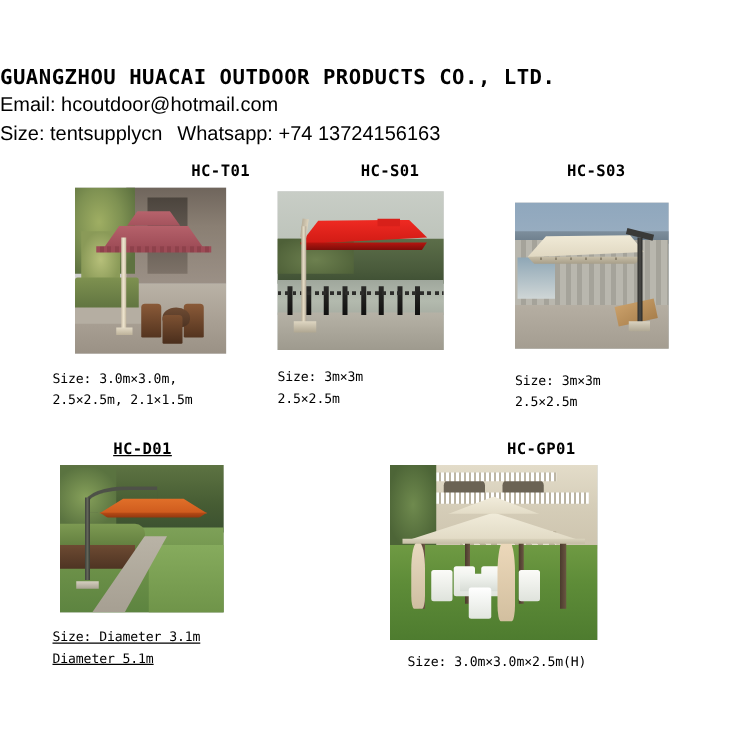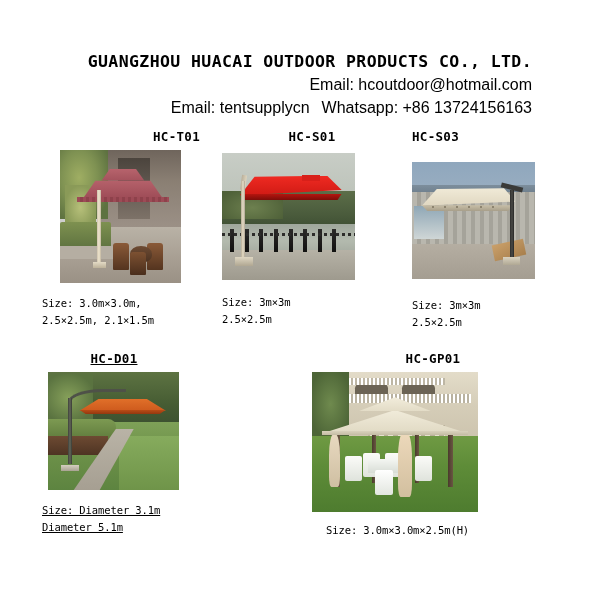--- a/index.html
+++ b/index.html
@@ -15,21 +15,21 @@
     font-family: "Liberation Sans", sans-serif;
     color: #000000;
   }
 
   
   .header {
     position: absolute;
     left: 0;
     top: 0;
     width: 532px;
-    text-align: right;
+    text-align: left;
   }
   .company-name {
     font-family: "DejaVu Sans Mono", "Liberation Mono", monospace;
     font-weight: bold;
     font-size: 16.5px;
     letter-spacing: 0.4px;
     white-space: nowrap;
     margin: 0;
     padding-top: 52px;
     line-height: 20px;
@@ -79,21 +79,21 @@
   #prod-t01 .product-label { text-align: right; width: 140px; margin-left: 20px; }
   #prod-t01 .photo { width: 121px; height: 133px; margin: 6px 0 0 20px; }
   #prod-t01 .size-block { margin-top: 12px; padding-left: 2px; }
 
   #prod-s01 { left: 222px; top: 130px; width: 180px; }
   #prod-s01 .product-label { text-align: center; }
   #prod-s01 .photo { width: 133px; height: 127px; margin-top: 9px; }
   #prod-s01 .size-block { margin-top: 14px; }
 
   #prod-s03 { left: 412px; top: 130px; width: 175px; }
-  #prod-s03 .product-label { width: 130px; }
+  #prod-s03 .product-label { text-align: center; width: 130px; }
   #prod-s03 .photo { width: 123px; height: 117px; margin-top: 18px; }
   #prod-s03 .size-block { margin-top: 18px; }
 
   #prod-d01 { left: 42px;  top: 352px; width: 200px; text-decoration: underline; }
   #prod-d01 .product-label { text-align: center; width: 140px; margin-left: 2px; }
   #prod-d01 .photo { width: 131px; height: 118px; margin: 6px 0 0 6px; }
   #prod-d01 .size-block { margin-top: 12px; }
 
   #prod-gp01 { left: 312px; top: 352px; width: 230px; }
   #prod-gp01 .product-label { text-align: center; width: 166px; margin-left: 38px; }
@@ -275,21 +275,21 @@
   .gp-ch3    { left: 44%; top: 58%; width: 10%; height: 17%; background: linear-gradient(180deg,#fbfbf8,#dfe3dc); border-radius:2px; }
   .gp-ch4    { left: 62%; top: 60%; width: 10%; height: 18%; background: linear-gradient(180deg,#fbfbf8,#dfe3dc); border-radius:2px; }
   .gp-ch5    { left: 38%; top: 70%; width: 11%; height: 18%; background: linear-gradient(180deg,#ffffff,#e2e6df); border-radius:2px; }
 </style>
 </head>
 <body>
 
 <div class="header">
   <p class="company-name">GUANGZHOU HUACAI OUTDOOR PRODUCTS CO., LTD.</p>
   <p class="contact-line">Email: hcoutdoor@hotmail.com</p>
-  <p class="contact-line"><span>Email: tentsupplycn</span><span class="gap"></span><span>Whatsapp: +86 13724156163</span></p>
+  <p class="contact-line"><span>Size: tentsupplycn</span><span class="gap"></span><span>Whatsapp: +74 13724156163</span></p>
 </div>
 
 <div class="product" id="prod-t01">
   <p class="product-label">HC-T01</p>
   <div class="photo">
     <div class="scene">
       <div class="lay t01-sky"></div>
       <div class="lay t01-bldg"></div>
       <div class="lay t01-bldg2"></div>
       <div class="lay t01-tree"></div>

